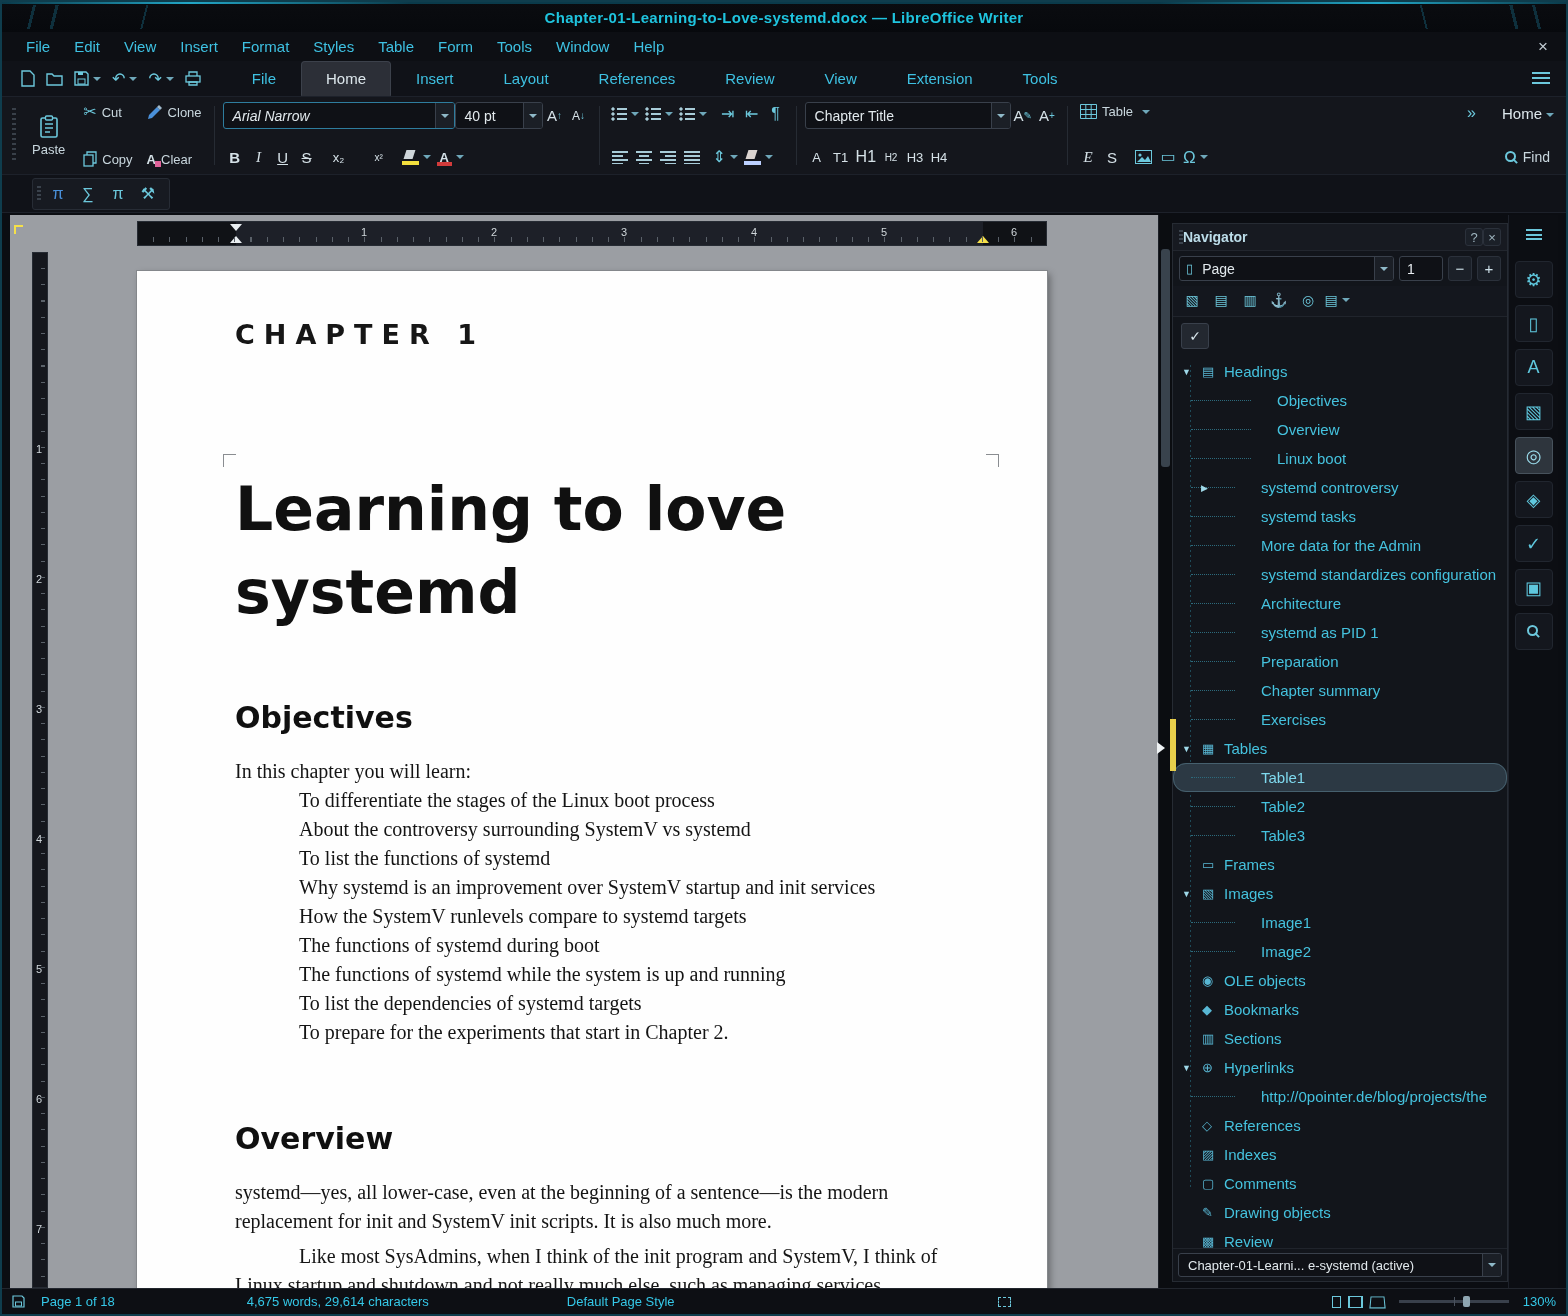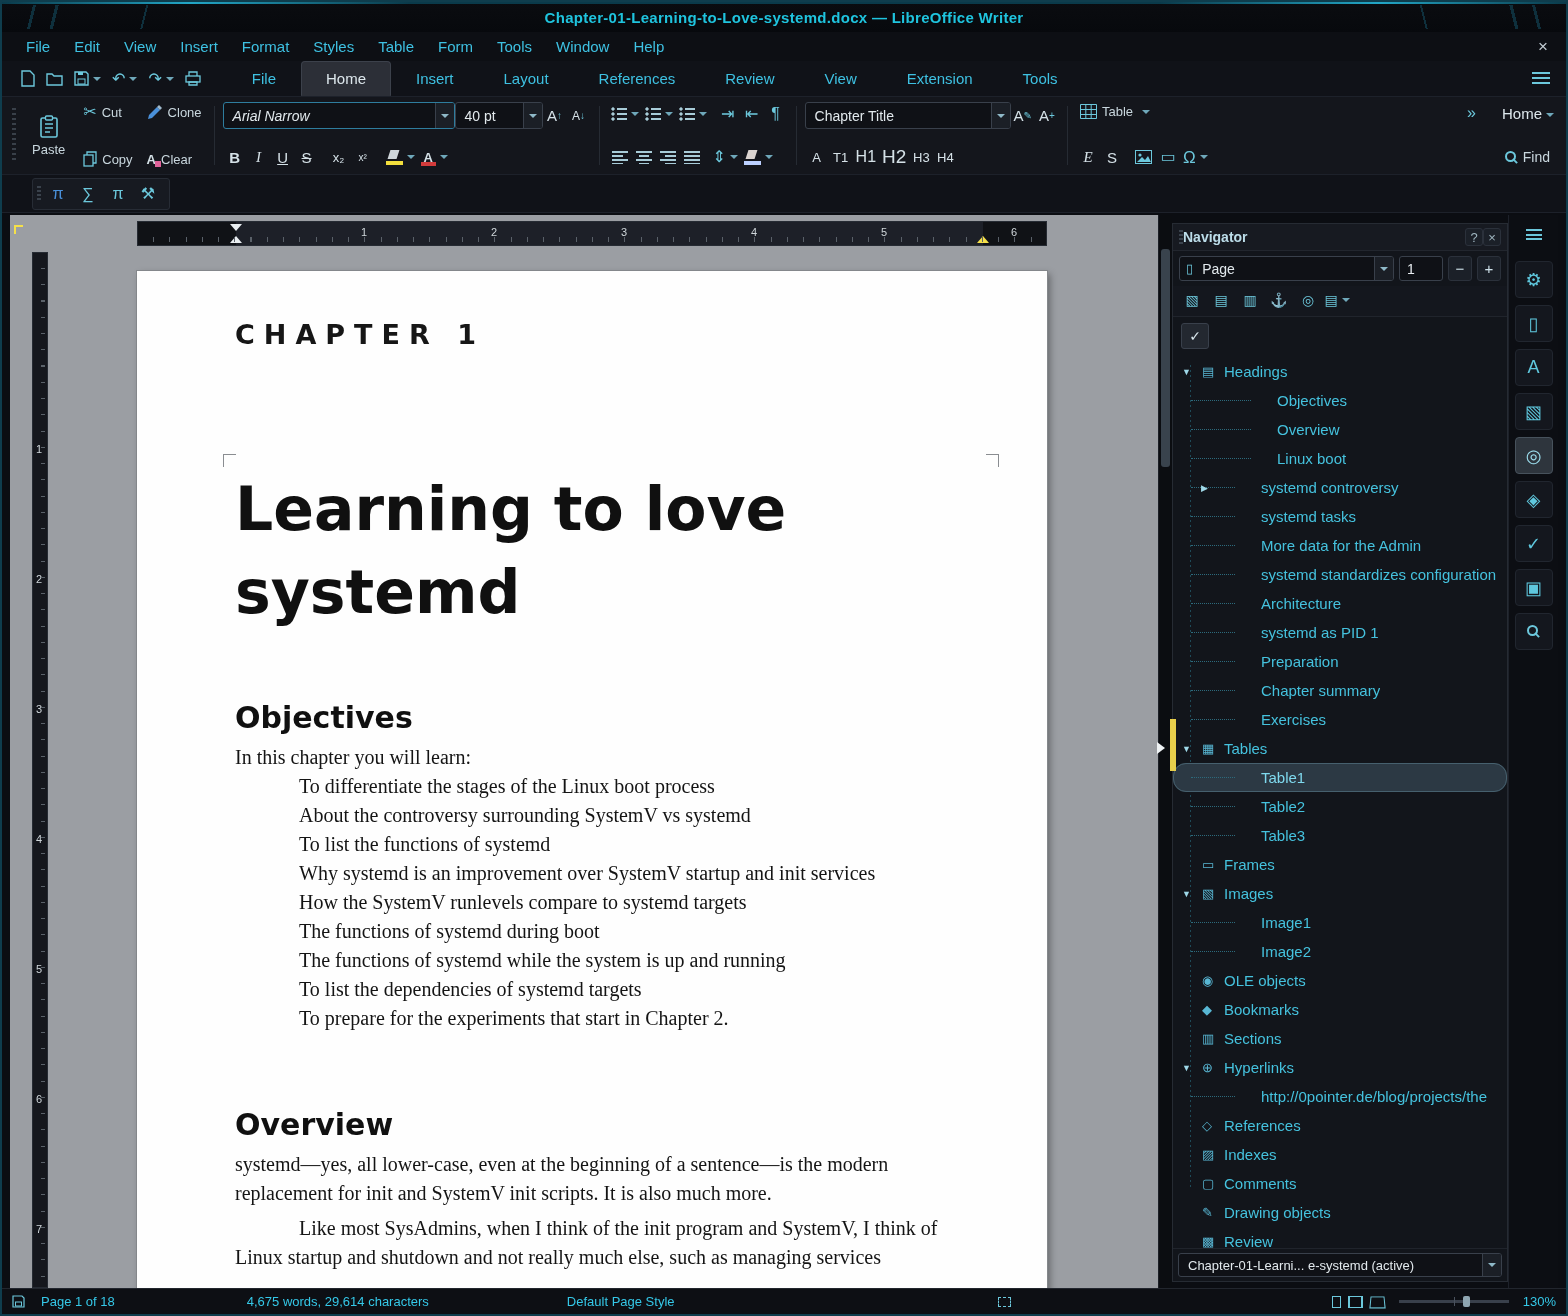--- a/index.html
+++ b/index.html
@@ -87,21 +87,21 @@
   .ind-bot{position:absolute;left:92px;bottom:2px;width:0;height:0;border:6px solid transparent;border-bottom:7px solid #e9eef1;}
   .ind-right{position:absolute;left:839px;bottom:2px;width:0;height:0;border:6px solid transparent;border-bottom:7px solid #f5e04a;}
   .page{position:absolute;left:127px;top:56px;width:910px;height:1120px;background:#fefefe;box-shadow:0 0 0 1px #84878b,3px 3px 7px rgba(0,0,0,.35);}
   .page-content{padding:48px 60px 0 98px;color:#111;}
   .cropmark{position:absolute;width:13px;height:13px;}
   .cropmark.lft{left:86px;top:183px;border-left:1px solid #8a8d91;border-top:1px solid #8a8d91;}
   .cropmark.rgt{right:48px;top:183px;border-right:1px solid #8a8d91;border-top:1px solid #8a8d91;}
   .kicker{font-family:"DejaVu Sans",sans-serif;font-weight:bold;font-size:27px;letter-spacing:9px;color:#161616;}
   .doc-title{font-family:"DejaVu Sans",sans-serif;font-weight:bold;font-size:60px;line-height:1.38;margin:118px 0 0;max-width:700px;color:#101010;}
   .doc-h2{font-family:"DejaVu Sans",sans-serif;font-weight:bold;font-size:30px;margin:66px 0 0;color:#101010;}
-  .doc-p{font-family:"Liberation Serif",serif;font-size:20px;line-height:29px;margin:8px 0 0;color:#141414;}
+  .doc-p{font-family:"Liberation Serif",serif;font-size:20px;line-height:29px;margin:22px 0 0;color:#141414;}
   .obj-item{font-family:"Liberation Serif",serif;font-size:20px;line-height:29px;padding-left:64px;color:#141414;}
   .obj-list{margin-top:0;}
   .doc-p.cont{margin-top:6px;text-indent:64px;}
   
   .scrollcol{width:14px;background:#0b0d11;position:relative;border-left:1px solid #1b1f26;}
   .sb-thumb{position:absolute;left:2px;right:2px;top:34px;height:218px;background:#39434d;border-radius:3px;}
   .sb-mark{position:absolute;right:-4px;top:504px;width:6px;height:52px;background:#e8cf4b;z-index:6;}
   .sb-arrow{position:absolute;right:1px;top:527px;width:0;height:0;border:6px solid transparent;border-left:8px solid #eef2f4;z-index:7;}
   
   .navigator{width:336px;background:#12151b;border:1px solid #262b33;margin:8px 0 6px;display:flex;flex-direction:column;overflow:hidden;}
@@ -285,21 +285,21 @@
             <span style="font-size:10px;color:#6cc8dc;">↓</span>
           </span>
       </div>
       <div class="crow">
         <span class="ibtn b">B</span>
         <span class="ibtn italic serif">I</span>
         <span class="ibtn u">U</span>
         <span class="ibtn st">S</span>
         <span style="width:8px;"></span>
         <span class="ibtn" style="font-size:13px;">x₂</span>
-        <span class="ibtn" style="font-size:10px;">x²</span>
+        <span class="ibtn" style="font-size:10px;margin-left:16px;">x²</span>
         <span style="width:8px;"></span>
         <span class="ibtn dd">
             <span class="hl-ic"></span>
           </span>
         <span class="ibtn dd">
             <span class="fc-ic"><span>A</span></span>
           </span>
       </div>
     </div>
     <div class="vsep"></div>
@@ -363,21 +363,21 @@
         <span class="ibtn">
             <span>A</span>
             <span style="font-size:10px;color:#6cc8dc;">+</span>
           </span>
       </div>
       <div class="crow">
 
       <span class="ibtn" style="font-size:13px;">A</span>
           <span class="ibtn" style="font-size:13px;">T1</span>
           <span class="ibtn" style="font-size:16px;">H1</span>
-          <span class="ibtn" style="font-size:19px;">H2</span>
+          <span class="ibtn" style="font-size:10px;">H2</span>
           <span class="ibtn" style="font-size:13px;">H3</span>
           <span class="ibtn" style="font-size:13px;">H4</span>
         </div>
     </div>
     <div class="vsep"></div>
 
     <div class="cluster cols">
       <div class="crow">
         <div class="tbtn dd">
           <svg width="17" height="15" viewBox="0 0 17 15">

